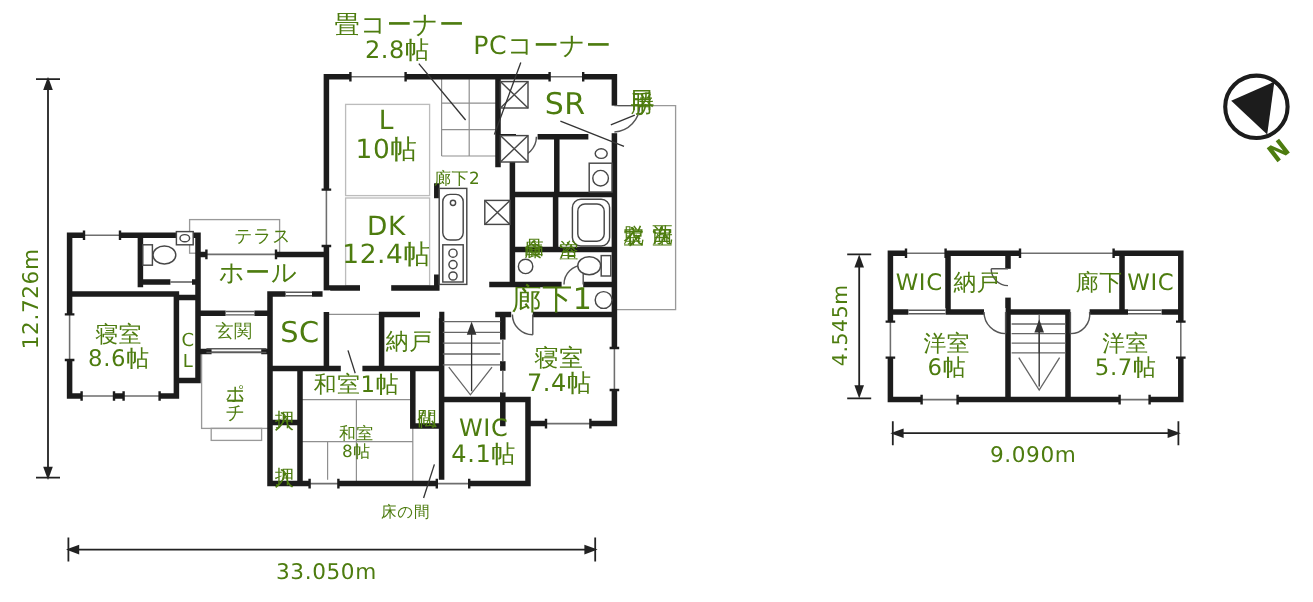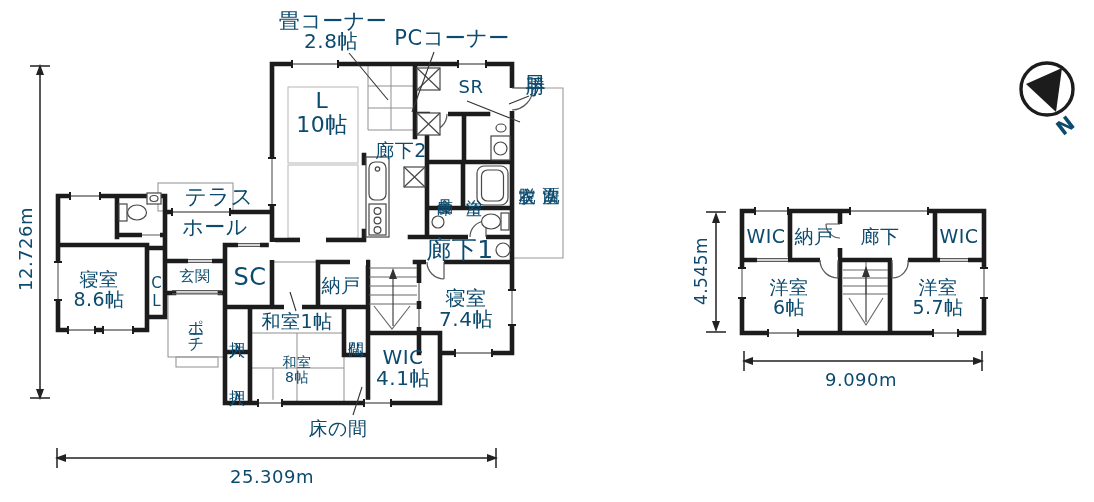--- a/index.html
+++ b/index.html
@@ -1,17 +1,17 @@
 <!DOCTYPE html>
 <html><head>
 <meta charset="utf-8">
 <style>
   html,body{margin:0;padding:0;background:#ffffff}
   .canvas{position:relative;width:1094px;height:502px;background:#fff;overflow:hidden;
-          font-family:"DejaVu Sans","Liberation Sans",sans-serif;color:#0c4a6e}
+          font-family:"DejaVu Sans","Liberation Sans",sans-serif;color:#4d7c0f}
   .canvas svg{position:absolute;left:0;top:0}
   .lbl{position:absolute;transform:translate(-50%,-50%);white-space:pre-line;text-align:center;
        line-height:1.07;font-weight:500;letter-spacing:.5px}
   .v{writing-mode:vertical-rl;text-orientation:upright;letter-spacing:0;line-height:1}
   .rot{transform:translate(-50%,-50%) rotate(-90deg)}
   .north{transform:translate(-50%,-50%) rotate(-38deg);font-weight:bold}
 </style>
 </head>
 <body>
 
@@ -197,55 +197,57 @@
   <g>
     <circle cx="1047" cy="89" r="26" fill="none" stroke="#1c1c1c" stroke-width="3.4"></circle>
     <polygon points="1026,84 1062,68 1056,112" fill="#1c1c1c"></polygon>
   </g>
 </svg>
 
   <div class="lbl" style="left:333px;top:21px;font-size:21px">畳コーナー</div>
   <div class="lbl" style="left:331px;top:42px;font-size:20px">2.8帖</div>
   <div class="lbl" style="left:452px;top:38px;font-size:21px">PCコーナー</div>
   <div class="lbl v" style="left:536px;top:60px;font-size:20px">勝手口</div>
-  <div class="lbl" style="left:471px;top:87px;font-size:18px">SR</div>
+  <div class="lbl" style="left:471px;top:87px;font-size:25px">SR</div>
   <div class="lbl" style="left:322px;top:113px;font-size:22px">L
 10帖</div>
-  <div class="lbl" style="left:401px;top:150px;font-size:19px">廊下2</div>
+  <div class="lbl" style="left:322px;top:201px;font-size:22px">DK
+12.4帖</div>
+  <div class="lbl" style="left:381px;top:150px;font-size:14px">廊下2</div>
   <div class="lbl v" style="left:445px;top:186px;font-size:16px">食品庫</div>
   <div class="lbl v" style="left:474px;top:187px;font-size:16px">浴室</div>
   <div class="lbl v" style="left:527px;top:174px;font-size:17px">脱衣室</div>
   <div class="lbl v" style="left:551px;top:174px;font-size:17px">洗面室</div>
   <div class="lbl" style="left:460px;top:250px;font-size:25px">廊下1</div>
   <div class="lbl" style="left:466px;top:309px;font-size:20px">寝室
 7.4帖</div>
   <div class="lbl" style="left:403px;top:368px;font-size:20px">WIC
 4.1帖</div>
-  <div class="lbl" style="left:219px;top:197px;font-size:22px">テラス</div>
+  <div class="lbl" style="left:219px;top:197px;font-size:15px">テラス</div>
   <div class="lbl" style="left:215px;top:227px;font-size:21px">ホール</div>
   <div class="lbl" style="left:99px;top:289px;font-size:19px">寝室
 8.6帖</div>
   <div class="lbl v" style="left:156px;top:292px;font-size:15px">CL</div>
   <div class="lbl" style="left:195px;top:276px;font-size:15px">玄関</div>
   <div class="lbl v" style="left:196px;top:326px;font-size:16px">ポーチ</div>
   <div class="lbl" style="left:250px;top:278px;font-size:24px">SC</div>
   <div class="lbl v" style="left:237px;top:329px;font-size:16px">押入</div>
   <div class="lbl v" style="left:237px;top:377px;font-size:16px">押入</div>
   <div class="lbl" style="left:297px;top:321px;font-size:19px">和室1帖</div>
   <div class="lbl" style="left:297px;top:370px;font-size:14px">和室
 8帖</div>
   <div class="lbl v" style="left:356px;top:329px;font-size:16px">仏間</div>
   <div class="lbl" style="left:341px;top:285px;font-size:19px">納戸</div>
-  <div class="lbl" style="left:338px;top:428px;font-size:19px">床の間</div>
+  <div class="lbl" style="left:338px;top:428px;font-size:13px">床の間</div>
   <div class="lbl rot" style="left:26px;top:249px;font-size:18px">12.726m</div>
-  <div class="lbl" style="left:272px;top:477px;font-size:18px">25.309m</div>
+  <div class="lbl" style="left:272px;top:477px;font-size:18px">33.050m</div>
 
   <div class="lbl" style="left:766px;top:236px;font-size:19px">WIC</div>
   <div class="lbl" style="left:814px;top:236px;font-size:19px">納戸</div>
-  <div class="lbl" style="left:880px;top:236px;font-size:19px">廊下</div>
+  <div class="lbl" style="left:916px;top:236px;font-size:19px">廊下</div>
   <div class="lbl" style="left:959px;top:236px;font-size:19px">WIC</div>
   <div class="lbl" style="left:789px;top:297px;font-size:19px">洋室
 6帖</div>
   <div class="lbl" style="left:938px;top:297px;font-size:19px">洋室
 5.7帖</div>
   <div class="lbl rot" style="left:701px;top:271px;font-size:17px">4.545m</div>
   <div class="lbl" style="left:861px;top:380px;font-size:18px">9.090m</div>
 
   <div class="lbl north" style="left:1066px;top:126px;font-size:20px">N</div>
 </div>

